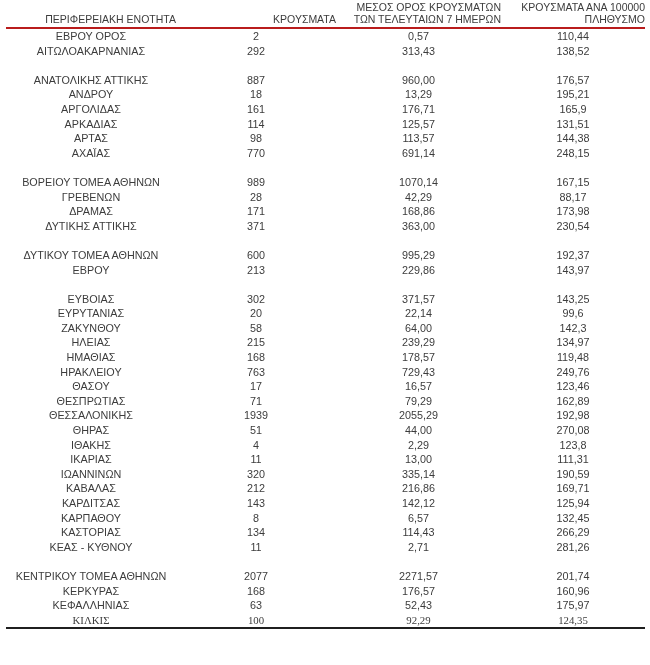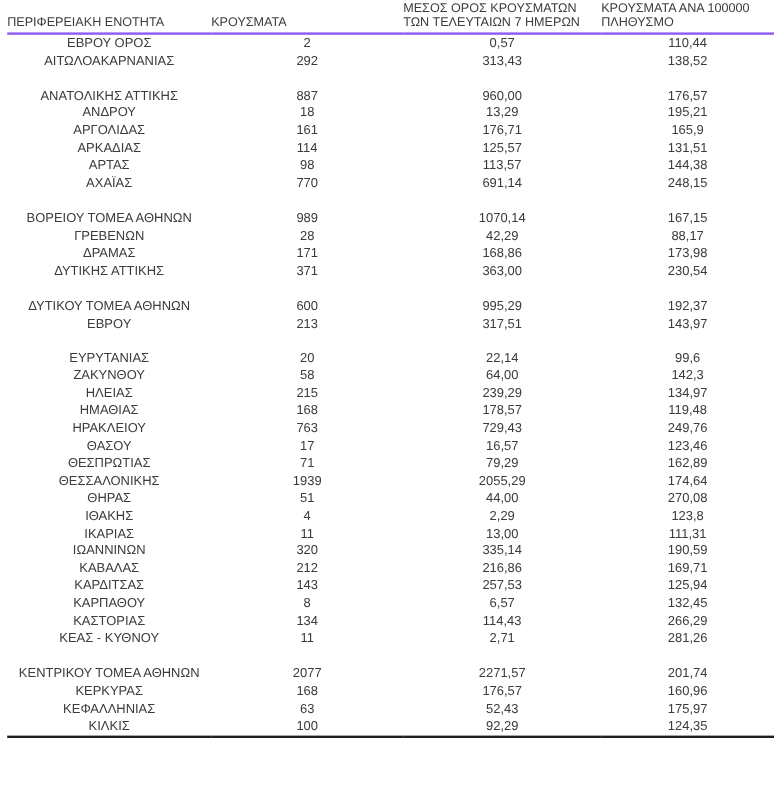--- a/index.html
+++ b/index.html
@@ -21,39 +21,39 @@
   }
   col.c-region { width: 170px; }
   col.c-cases  { width: 160px; }
   col.c-avg    { width: 165px; }
   col.c-per    { width: 144px; }
   thead th {
     font-weight: normal;
     font-size: 10.5px;
     line-height: 11.5px;
     color: #3c3c3c;
-    text-align: left;
+    text-align: right;
     vertical-align: bottom;
     padding: 0 0 2px 0;
     height: 25px;
-    border-bottom: 2px solid #8b5cf6;
+    border-bottom: 2px solid #b91c1c;
     white-space: nowrap;
   }
   tbody td {
     font-size: 10.8px;
     color: #3c3c3c;
     text-align: center;
     padding: 0;
     height: 14.6px;
     line-height: 14.6px;
     white-space: nowrap;
     overflow: hidden;
   }
   tbody tr.spacer td { height: 14.6px; }
-  tbody tr:last-child td { border-bottom: 2px solid #1f1f1f; }
+  tbody tr:last-child td { border-bottom: 2px solid #1f1f1f; font-family: Liberation Serif, serif; }
 </style>
 </head>
 <body>
 
 <div class="page">
   <table class="data-table">
     <colgroup>
       <col class="c-region">
       <col class="c-cases">
       <col class="c-avg">
@@ -163,25 +163,31 @@
         </tr>
         <tr>
           <td>ΔΥΤΙΚΟΥ ΤΟΜΕΑ ΑΘΗΝΩΝ</td>
           <td>600</td>
           <td>995,29</td>
           <td>192,37</td>
         </tr>
         <tr>
           <td>ΕΒΡΟΥ</td>
           <td>213</td>
-          <td>317,51</td>
+          <td>229,86</td>
           <td>143,97</td>
         </tr>
         <tr class="spacer">
           <td colspan="4">&nbsp;</td>
+        </tr>
+        <tr>
+          <td>ΕΥΒΟΙΑΣ</td>
+          <td>302</td>
+          <td>371,57</td>
+          <td>143,25</td>
         </tr>
         <tr>
           <td>ΕΥΡΥΤΑΝΙΑΣ</td>
           <td>20</td>
           <td>22,14</td>
           <td>99,6</td>
         </tr>
         <tr>
           <td>ΖΑΚΥΝΘΟΥ</td>
           <td>58</td>
@@ -215,21 +221,21 @@
         <tr>
           <td>ΘΕΣΠΡΩΤΙΑΣ</td>
           <td>71</td>
           <td>79,29</td>
           <td>162,89</td>
         </tr>
         <tr>
           <td>ΘΕΣΣΑΛΟΝΙΚΗΣ</td>
           <td>1939</td>
           <td>2055,29</td>
-          <td>174,64</td>
+          <td>192,98</td>
         </tr>
         <tr>
           <td>ΘΗΡΑΣ</td>
           <td>51</td>
           <td>44,00</td>
           <td>270,08</td>
         </tr>
         <tr>
           <td>ΙΘΑΚΗΣ</td>
           <td>4</td>
@@ -250,21 +256,21 @@
         </tr>
         <tr>
           <td>ΚΑΒΑΛΑΣ</td>
           <td>212</td>
           <td>216,86</td>
           <td>169,71</td>
         </tr>
         <tr>
           <td>ΚΑΡΔΙΤΣΑΣ</td>
           <td>143</td>
-          <td>257,53</td>
+          <td>142,12</td>
           <td>125,94</td>
         </tr>
         <tr>
           <td>ΚΑΡΠΑΘΟΥ</td>
           <td>8</td>
           <td>6,57</td>
           <td>132,45</td>
         </tr>
         <tr>
           <td>ΚΑΣΤΟΡΙΑΣ</td>

